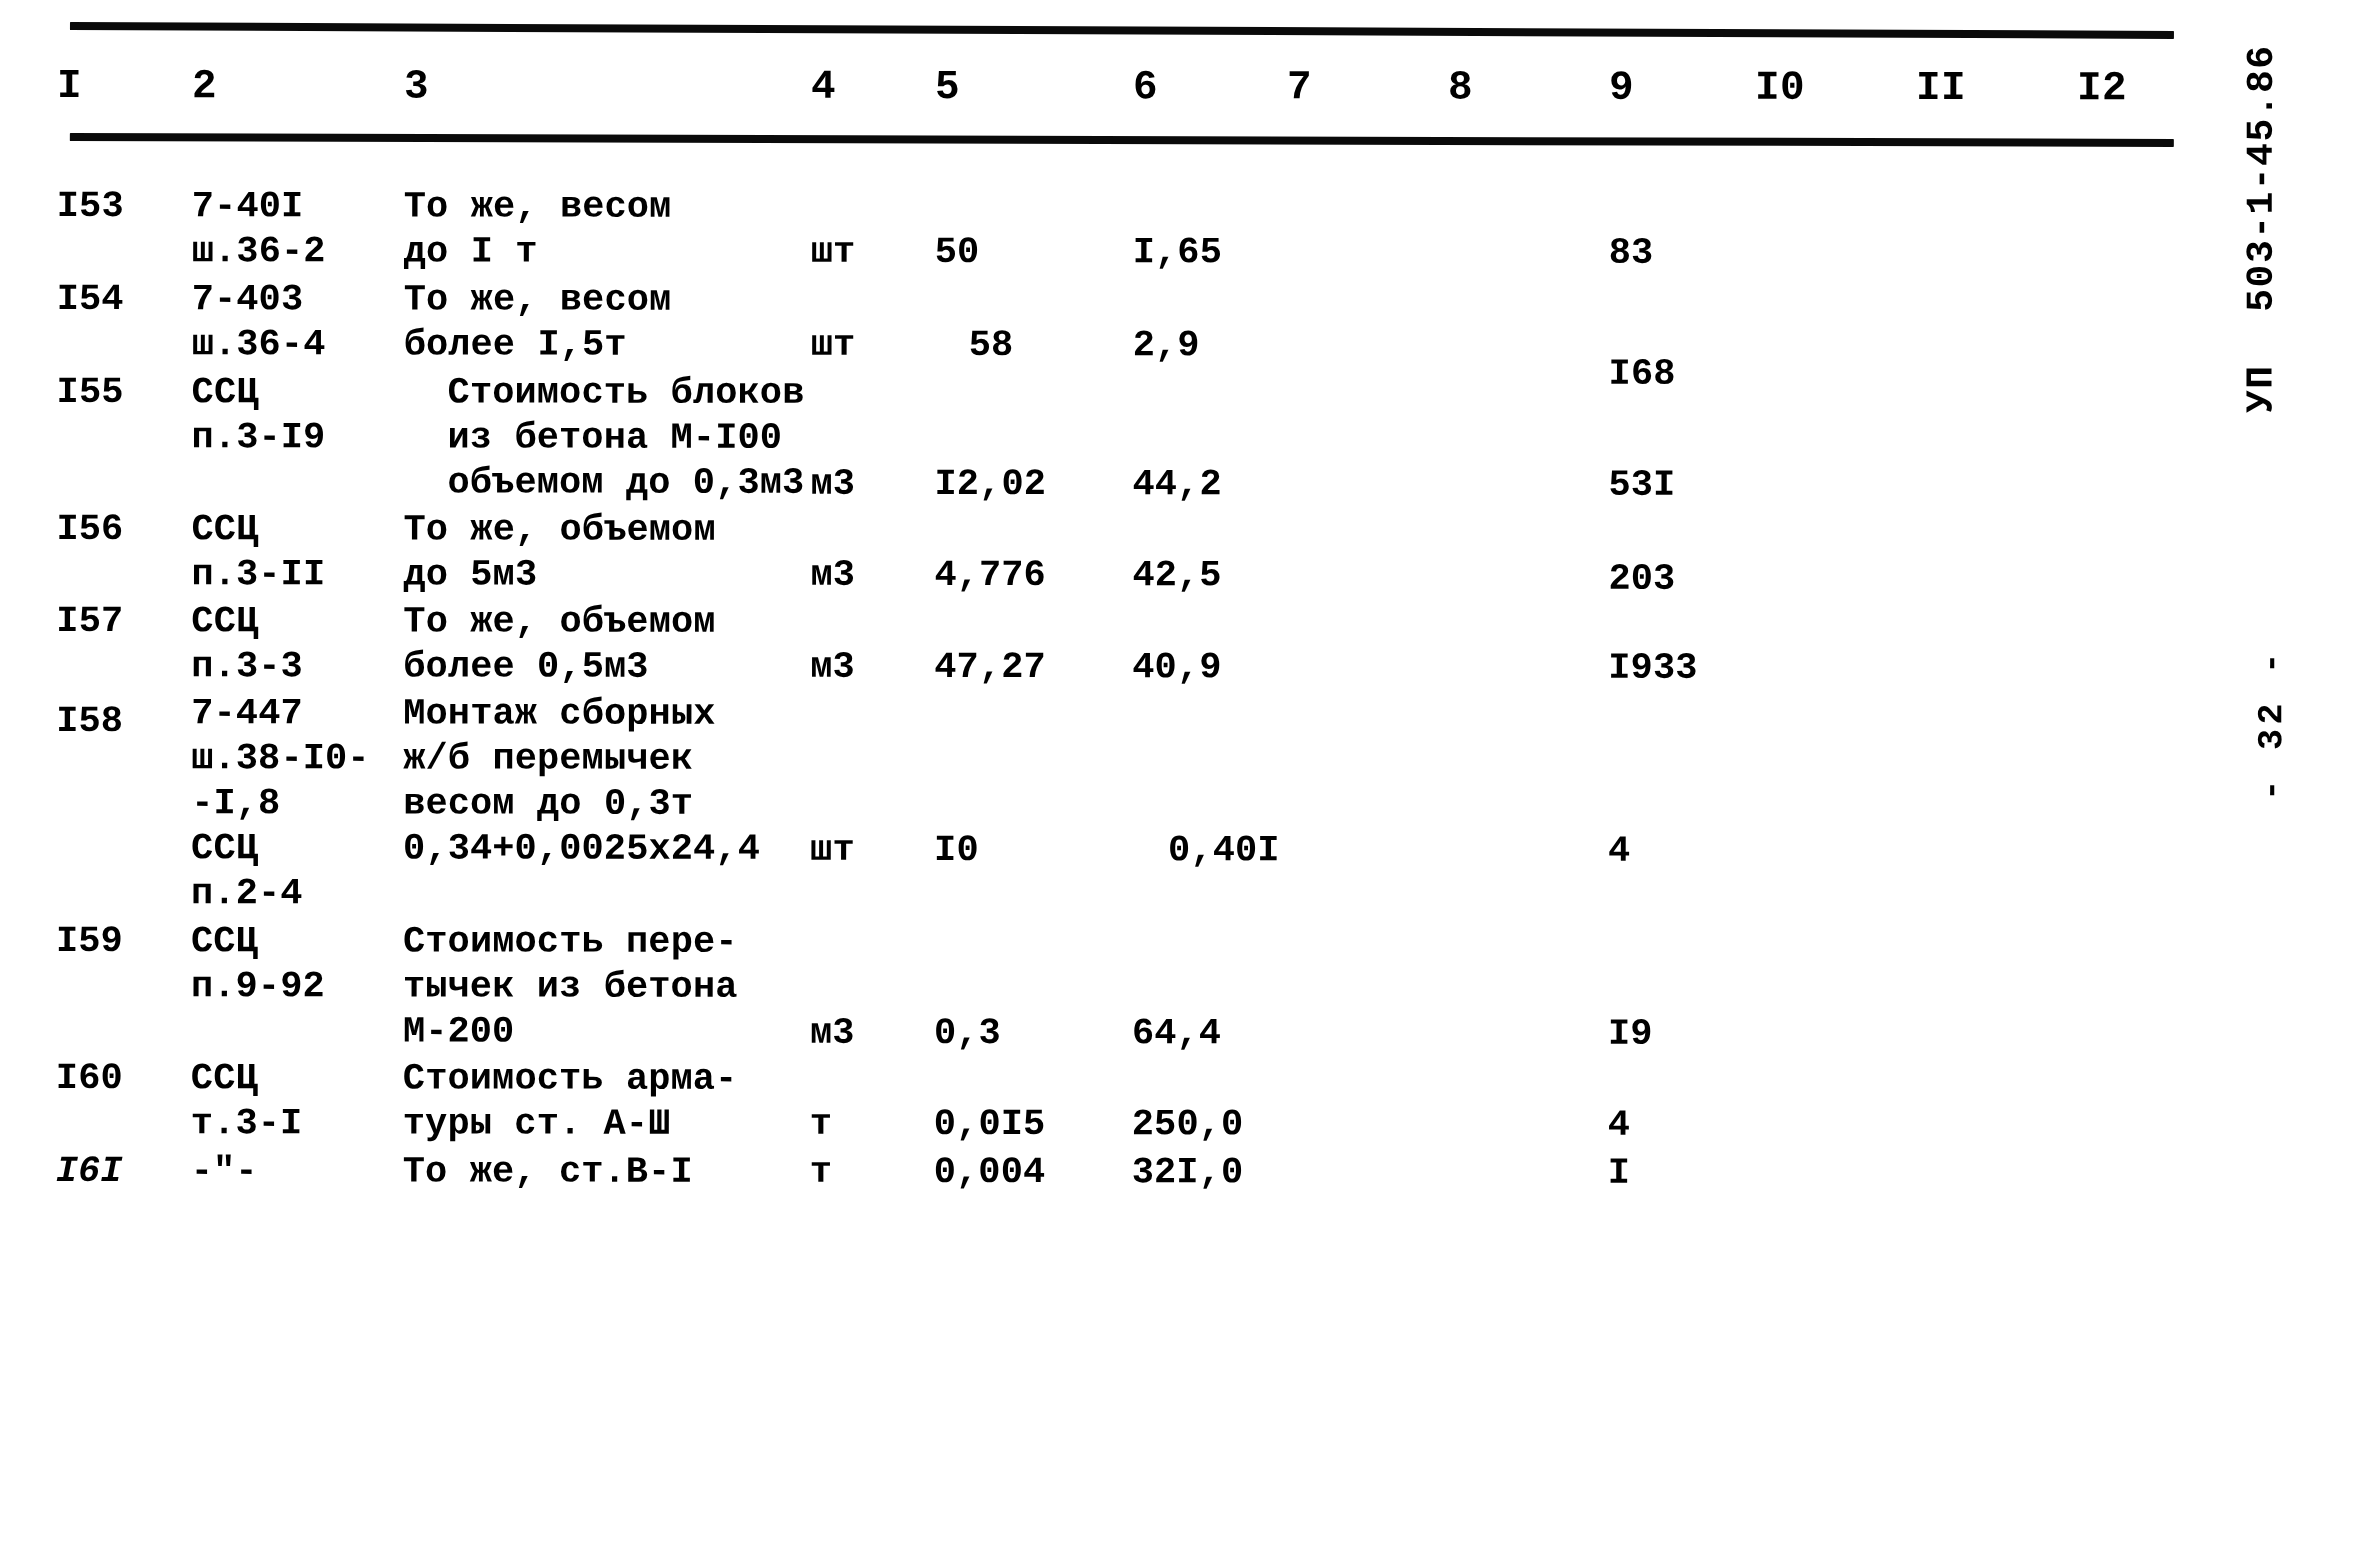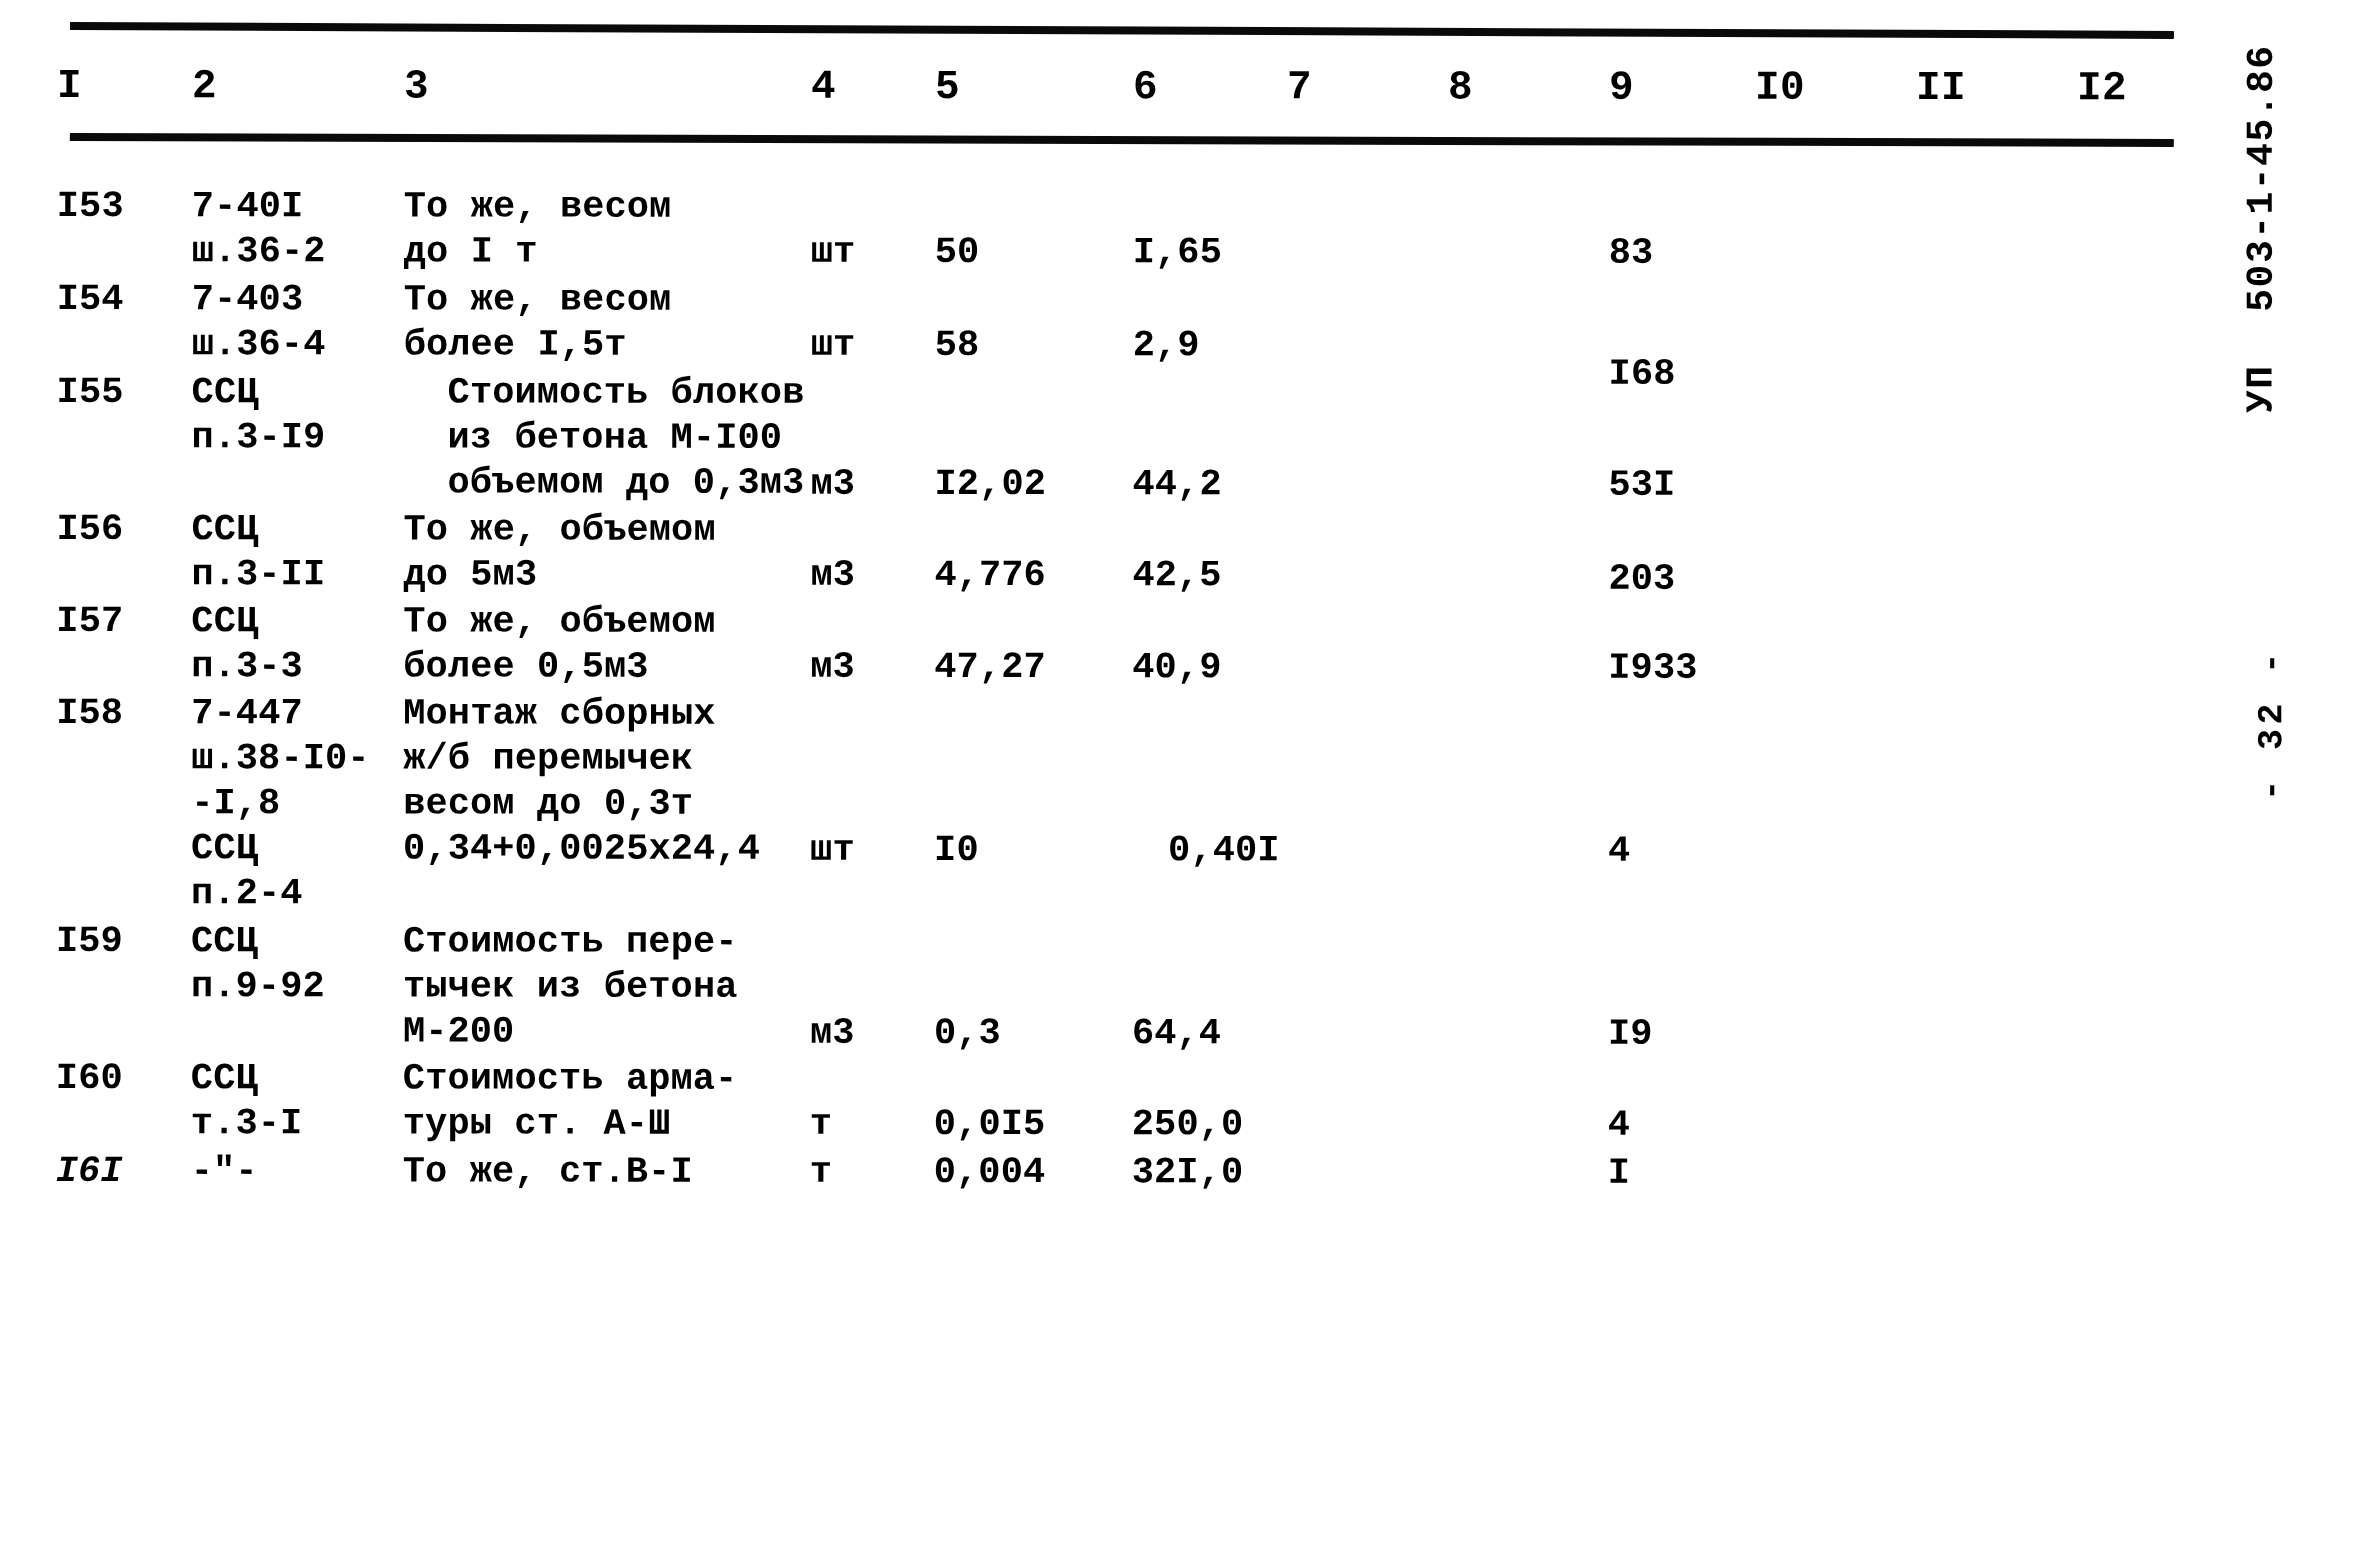--- a/index.html
+++ b/index.html
@@ -150,21 +150,21 @@
           <div class="cell c4" style="top: 45px;"><span class="ln">шт</span></div>
           <div class="cell c5" style="top: 45px;"><span class="ln">50</span></div>
           <div class="cell c6" style="top: 45px;"><span class="ln">I,65</span></div>
           <div class="cell c9" style="top: 45px;"><span class="ln">83</span></div>
         </div>
         <div class="row" style="top: 277px;">
           <div class="cell c1" style="top: 0px;"><span class="ln">I54</span></div>
           <div class="cell c2" style="top: 0px;"><span class="ln">7-403</span><span class="ln">ш.36-4</span></div>
           <div class="cell c3" style="top: 0px;"><span class="ln">То же, весом</span><span class="ln">более I,5т</span></div>
           <div class="cell c4" style="top: 45px;"><span class="ln">шт</span></div>
-          <div class="cell c5" style="top: 45px;"><span class="ln">58</span></div>
+          <div class="cell c5" style="top: 45px; margin-left: 34px;"><span class="ln">58</span></div>
           <div class="cell c6" style="top: 45px;"><span class="ln">2,9</span></div>
           <div class="cell c9" style="top: 45px; margin-top: 28px;"><span class="ln">I68</span></div>
         </div>
         <div class="row" style="top: 370px;">
           <div class="cell c1" style="top: 0px;"><span class="ln">I55</span></div>
           <div class="cell c2" style="top: 0px;"><span class="ln">ССЦ</span><span class="ln">п.3-I9</span></div>
           <div class="cell c3" style="top: 0px; margin-left: 44px;"><span class="ln">Стоимость блоков</span><span class="ln">из бетона М-I00</span><span class="ln">объемом до 0,3м3</span></div>
           <div class="cell c4" style="top: 91px;"><span class="ln">м3</span></div>
           <div class="cell c5" style="top: 91px;"><span class="ln">I2,02</span></div>
           <div class="cell c6" style="top: 91px;"><span class="ln">44,2</span></div>
@@ -182,21 +182,21 @@
         <div class="row" style="top: 599px;">
           <div class="cell c1" style="top: 0px;"><span class="ln">I57</span></div>
           <div class="cell c2" style="top: 0px;"><span class="ln">ССЦ</span><span class="ln">п.3-3</span></div>
           <div class="cell c3" style="top: 0px;"><span class="ln">То же, объемом</span><span class="ln">более 0,5м3</span></div>
           <div class="cell c4" style="top: 45px;"><span class="ln">м3</span></div>
           <div class="cell c5" style="top: 45px;"><span class="ln">47,27</span></div>
           <div class="cell c6" style="top: 45px;"><span class="ln">40,9</span></div>
           <div class="cell c9" style="top: 45px;"><span class="ln">I933</span></div>
         </div>
         <div class="row" style="top: 691px;">
-          <div class="cell c1" style="top: 0px;"><span class="ln">I58</span></div>
+          <div class="cell c1" style="top: 8px;"><span class="ln">I58</span></div>
           <div class="cell c2" style="top: 0px;"><span class="ln">7-447</span><span class="ln">ш.38-I0-</span><span class="ln">-I,8</span><span class="ln">ССЦ</span><span class="ln">п.2-4</span></div>
           <div class="cell c3" style="top: 0px;"><span class="ln">Монтаж сборных</span><span class="ln">ж/б перемычек</span><span class="ln">весом до 0,3т</span><span class="ln">0,34+0,0025х24,4</span></div>
           <div class="cell c4" style="top: 136px;"><span class="ln">шт</span></div>
           <div class="cell c5" style="top: 136px;"><span class="ln">I0</span></div>
           <div class="cell c6" style="top: 136px; margin-left: 36px;"><span class="ln">0,40I</span></div>
           <div class="cell c9" style="top: 136px;"><span class="ln">4</span></div>
         </div>
         <div class="row" style="top: 919px;">
           <div class="cell c1" style="top: 0px;"><span class="ln">I59</span></div>
           <div class="cell c2" style="top: 0px;"><span class="ln">ССЦ</span><span class="ln">п.9-92</span></div>

